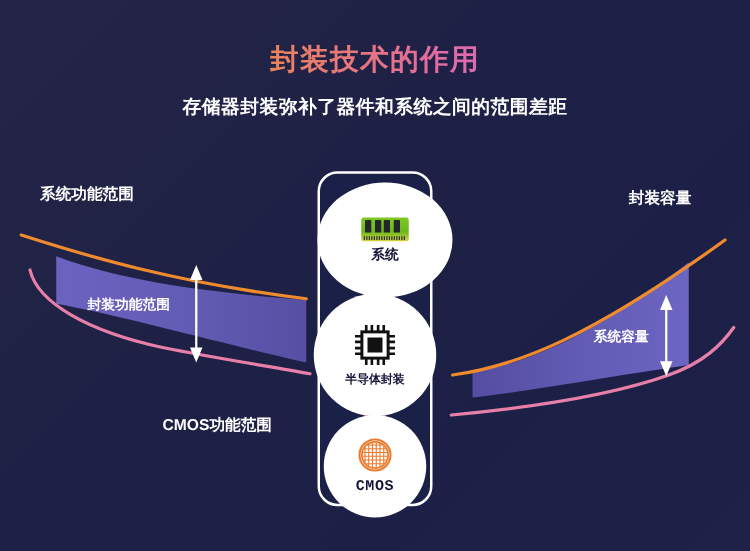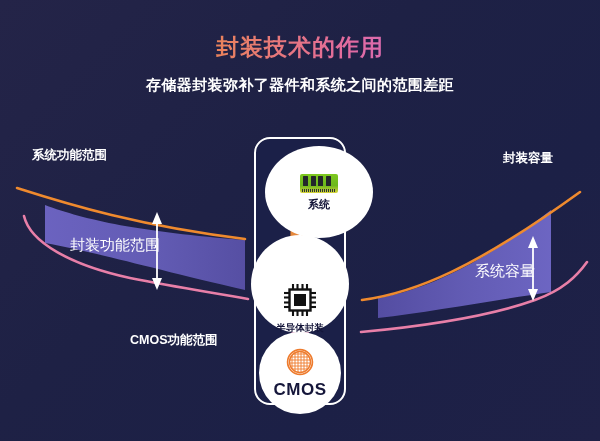--- a/index.html
+++ b/index.html
@@ -51,22 +51,22 @@
   .axis-label {
     position: absolute;
     color: #ffffff;
     font-size: 12.5px;
     font-weight: bold;
     white-space: nowrap;
   }
   .inner-label {
     position: absolute;
     color: #ffffff;
-    font-size: 15px;
-    font-weight: normal;
+    font-size: 11px;
+    font-weight: bold;
     white-space: nowrap;
   }
 
   
   #center-module {
     position: absolute;
     left: 254px;
     top: 137px;
     width: 92px;
     height: 268px;
@@ -84,22 +84,22 @@
     align-items: center;
     justify-content: center;
     box-sizing: border-box;
   }
   .node-label {
     color: #15163a;
     font-weight: bold;
     text-align: center;
     line-height: 1.05;
   }
-  #node-system { left: 254px; top: 146px; width: 108px; height: 92px; margin-left: 11px; }
-  #node-package { left: 251px; top: 235px; width: 98px; height: 98px; justify-content: flex-end; }
+  #node-system { left: 254px; top: 146px; width: 108px; height: 92px; }
+  #node-package { left: 251px; top: 235px; width: 98px; height: 98px; }
   #node-cmos { left: 259px; top: 332px; width: 82px; height: 82px; }
 
   .connector { position: absolute; }
 
   
   .ram {
     position: relative;
     width: 38px; height: 19px;
     background: linear-gradient(180deg, #7ec820 0%, #6cb81c 60%, #d8d43c 100%);
     border-radius: 2px;
@@ -290,16 +290,16 @@
           <line x1="6" y1="3" x2="6" y2="25"></line>
           <line x1="9" y1="3" x2="9" y2="25"></line>
           <line x1="12" y1="3" x2="12" y2="25"></line>
           <line x1="15" y1="3" x2="15" y2="25"></line>
           <line x1="18" y1="3" x2="18" y2="25"></line>
           <line x1="21" y1="3" x2="21" y2="25"></line>
         </g>
         <circle cx="14" cy="14" r="10.5" fill="none" stroke="#ee7b2d" stroke-width="1.4"></circle>
       </svg>
     </div>
-    <div class="node-label" style="font-size:17px; margin-top:5px; letter-spacing:0.5px;">CMOS</div>
+    <div class="node-label" style="font-size:12px; margin-top:5px; letter-spacing:0.5px;font-family:Liberation Mono, monospace;">CMOS</div>
   </div>
 
 </div>
 
 </body></html>

